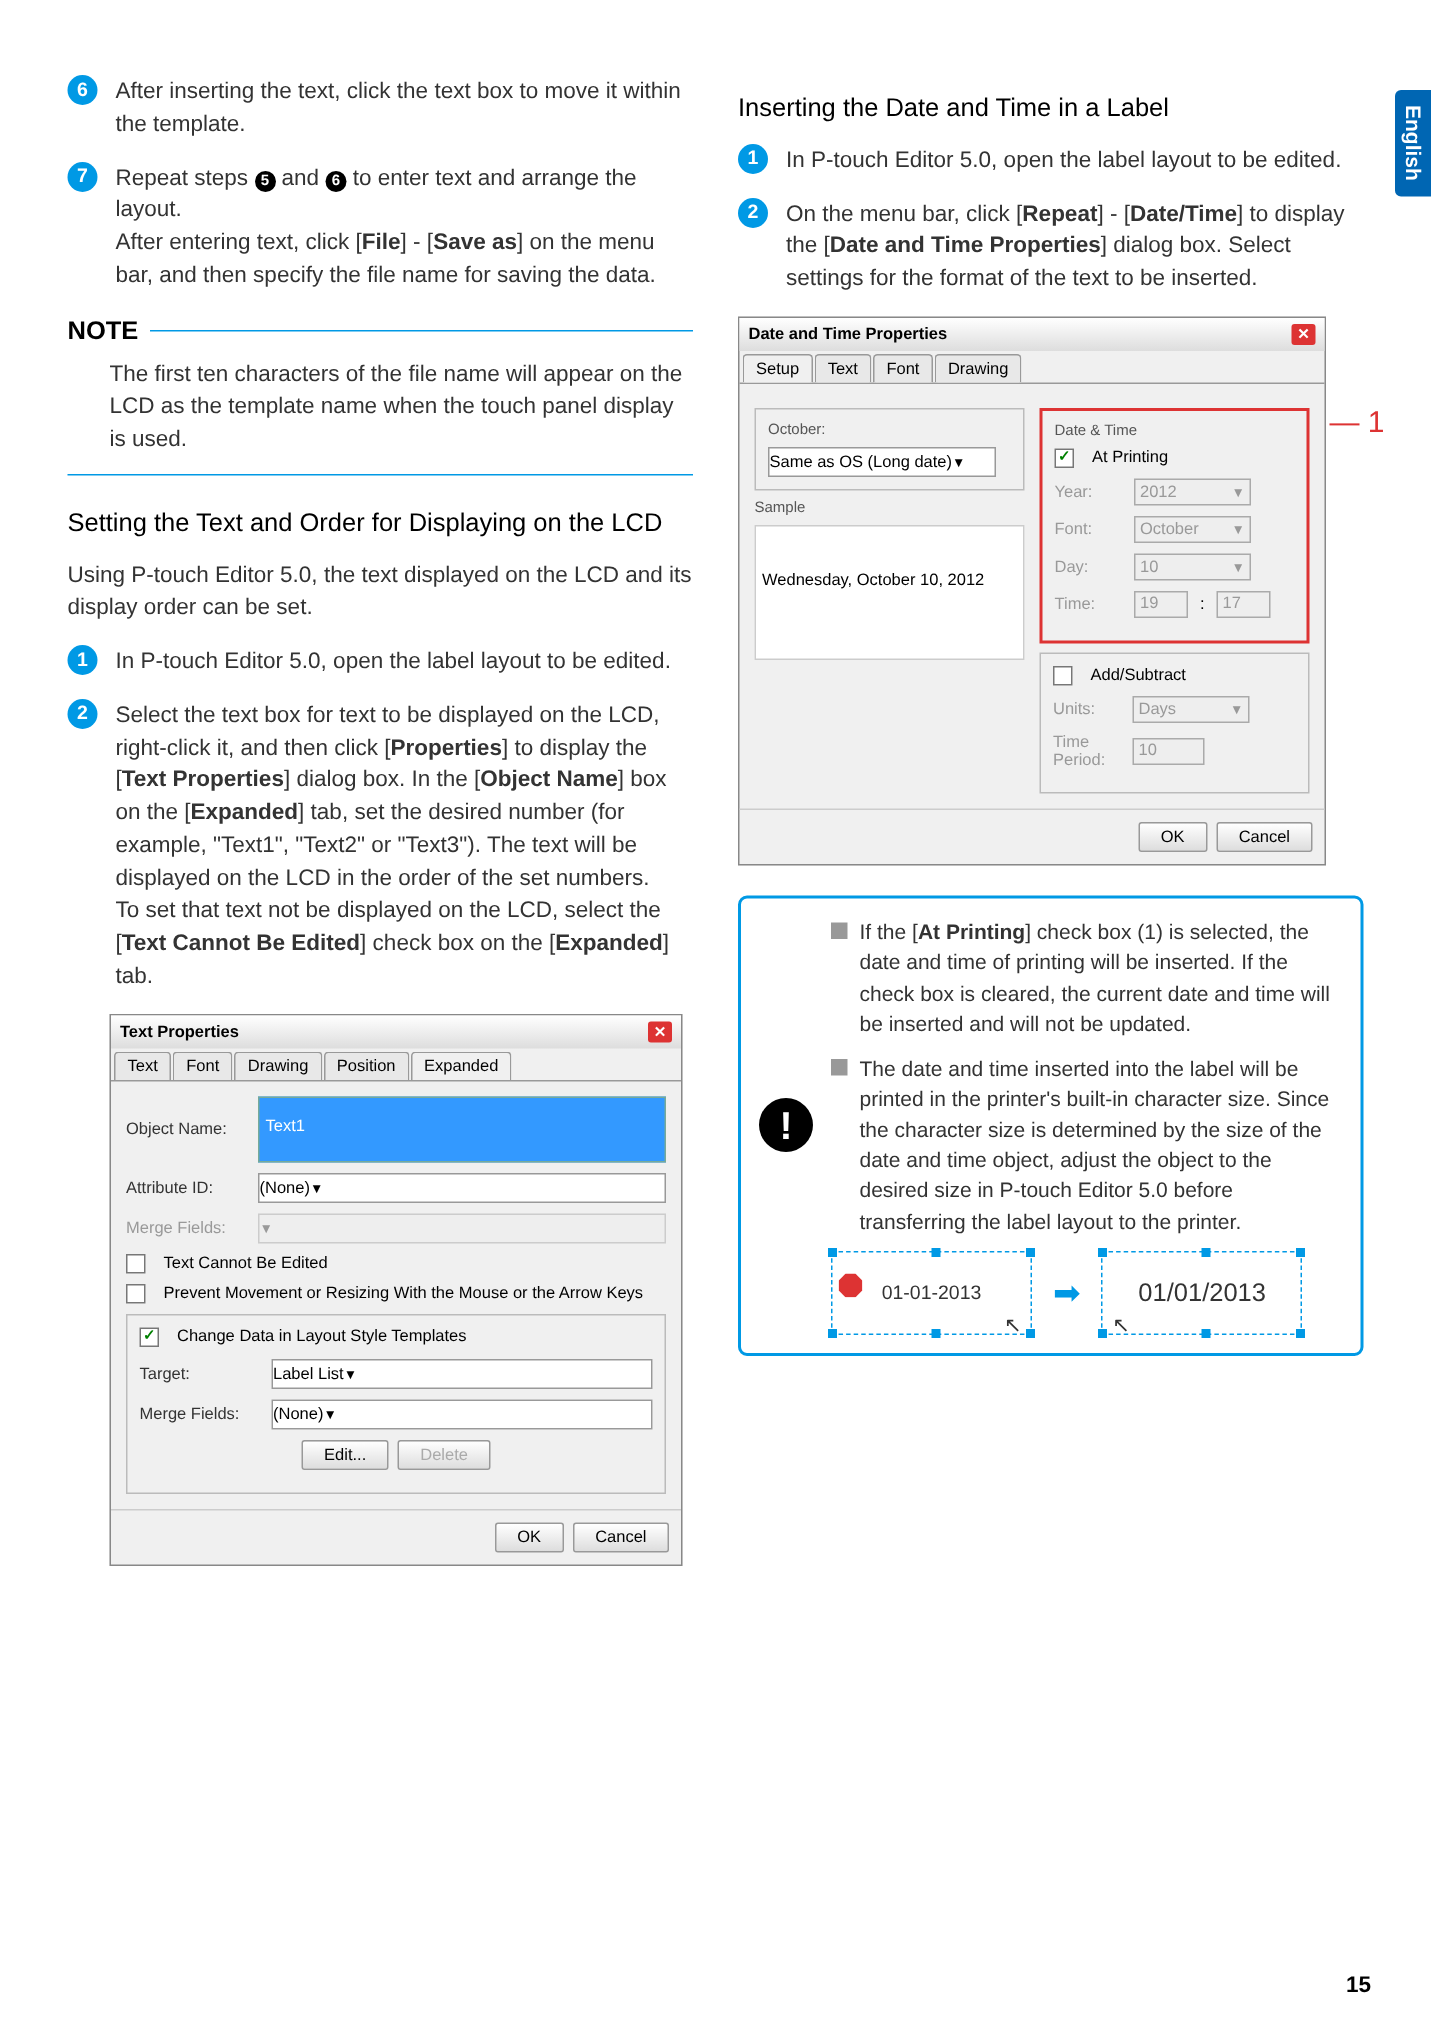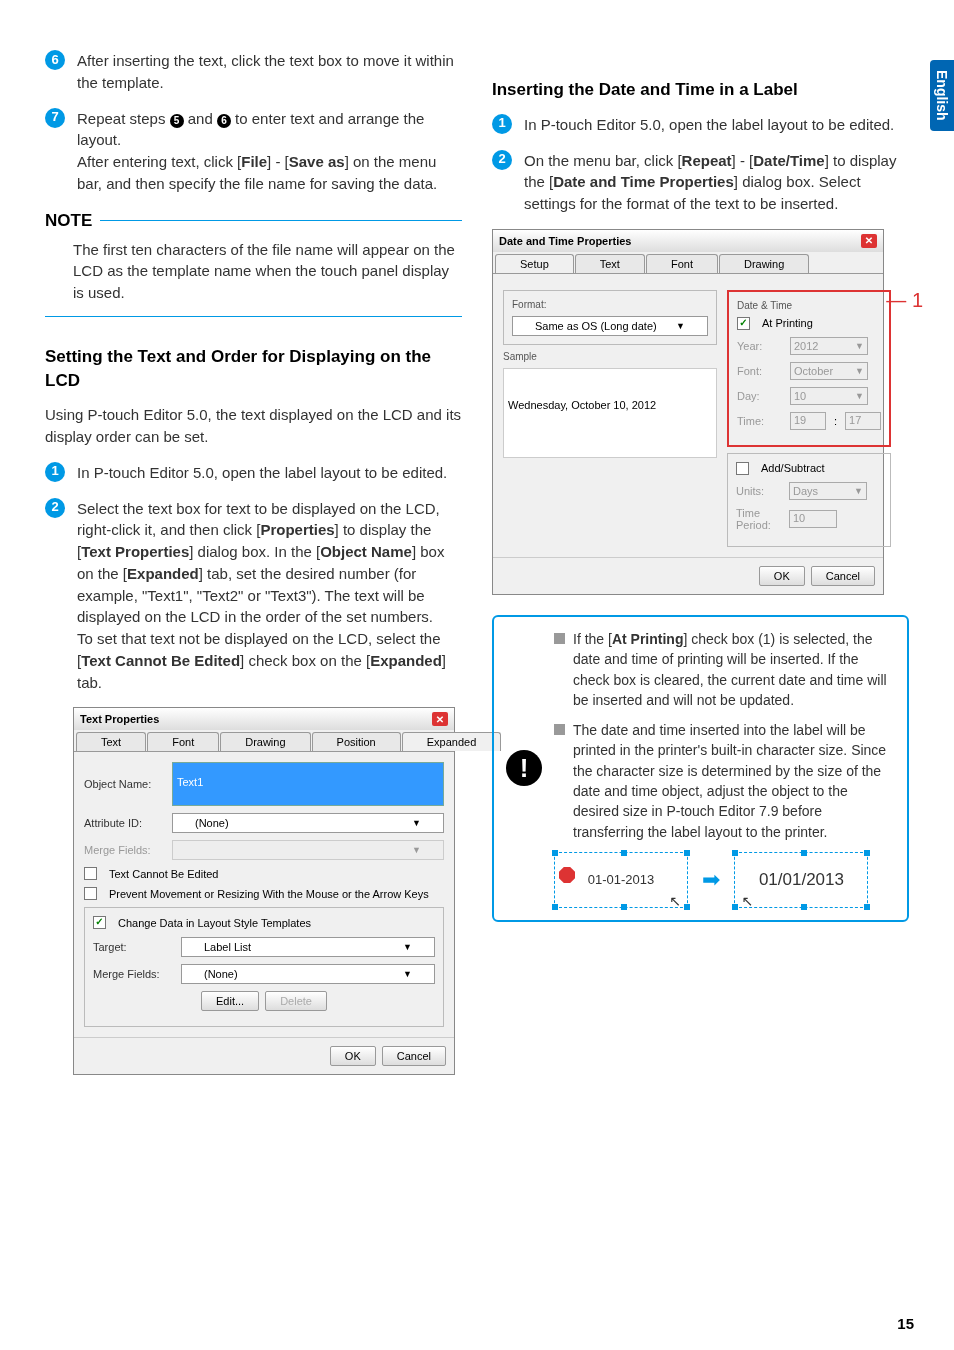--- a/index.html
+++ b/index.html
@@ -8,35 +8,35 @@
 .columns{display:flex;gap:30px}
 .col{flex:1}
 .num-circle{display:inline-flex;width:20px;height:20px;border-radius:50%;color:#fff;align-items:center;justify-content:center;font-weight:bold;font-size:13px;flex-shrink:0}
 .nc-blue{background:#0099e5}
 .step{display:flex;gap:12px;margin-bottom:14px;font-size:15px;line-height:1.45;color:#333}
 .step-body{flex:1}
 .note-hd{font-weight:bold;font-size:17px;display:flex;align-items:center;gap:8px;margin:16px 0 8px}
 .note-hd .line{flex:1;height:1px;background:#0099e5}
 .note-body{font-size:15px;line-height:1.45;color:#333;margin-left:28px;margin-bottom:12px}
 .note-ft{height:1px;background:#0099e5;margin-bottom:20px}
-.sub-hd{font-weight:bold;font-size:17px;line-height:1.4;margin:28px 0 12px}
+.sub-hd{font-weight:normal;font-size:17px;line-height:1.4;margin:10px 0 12px}
 .para{font-size:15px;line-height:1.45;color:#333;margin-bottom:14px}
 .dlg{border:1px solid #888;background:#f0f0f0;font-size:11px;margin:8px 0 0 28px;width:380px}
 .dlg-title{background:linear-gradient(#fff,#ddd);padding:4px 6px;font-weight:bold;display:flex;justify-content:space-between;align-items:center}
 .dlg-x{background:#d33;color:#fff;width:16px;height:14px;display:flex;align-items:center;justify-content:center;font-size:10px;border-radius:2px}
 .dlg-tabs{display:flex;border-bottom:1px solid #999;padding:2px 2px 0}
-.dlg-tab{padding:3px 24px;border:1px solid #999;border-bottom:none;background:#e8e8e8;margin-right:1px;border-radius:3px 3px 0 0}
+.dlg-tab{padding:3px 8px;border:1px solid #999;border-bottom:none;background:#e8e8e8;margin-right:1px;border-radius:3px 3px 0 0}
 .dlg-tab.active{background:#f0f0f0}
 .dlg-body{padding:10px}
 .dlg-row{display:flex;align-items:center;margin-bottom:7px;gap:8px}
 .dlg-lbl{width:80px;color:#333}
 .dlg-lbl.gray{color:#999}
 .dlg-inp{border:1px solid #7a9;background:#fff;padding:13px 4px;height:16px;flex:1}
 .dlg-inp.sel{background:#3399ff;color:#fff}
-.dlg-sel{border:1px solid #999;background:#fff;padding:1px 22px;height:16px;display:flex;justify-content:space-between;align-items:center}
+.dlg-sel{border:1px solid #999;background:#fff;padding:1px 0;height:16px;display:flex;align-items:center}
 .dlg-sel.dis{background:#eee;color:#999;border-color:#ccc}
 .caret{font-size:9px}
 .dlg-btn{border:1px solid #999;background:linear-gradient(#fff,#ddd);padding:3px 14px;font-size:11px;border-radius:2px}
 .dlg-fs{border:1px solid #bbb;padding:8px;margin-top:6px}
 .dlg-fs-leg{font-size:10px;color:#555;margin-bottom:6px}
 .chk{display:inline-block;width:11px;height:11px;border:1px solid #777;background:#fff;margin-right:4px;text-align:center;line-height:10px;font-size:10px}
 .chk.ck::before{content:"✓";color:#008000;font-weight:bold}
 .rad{display:inline-block;width:11px;height:11px;border:1px solid #555;border-radius:50%;background:#fff;margin-right:4px;position:relative}
 .rad.ck::after{content:"";position:absolute;width:5px;height:5px;background:#000;border-radius:50%;top:3px;left:3px}
 .dlg-btns{display:flex;justify-content:flex-end;gap:6px;padding:8px;border-top:1px solid #ccc}
@@ -199,21 +199,21 @@
           </div>
           <div class="dlg-tabs">
             <span class="dlg-tab active">Setup</span>
             <span class="dlg-tab">Text</span>
             <span class="dlg-tab">Font</span>
             <span class="dlg-tab">Drawing</span>
           </div>
           <div class="dlg-body" style="display:flex;gap:10px">
             <div style="flex:1">
               <div class="dlg-fs">
-                <div class="dlg-fs-leg">Format:</div>
+                <div class="dlg-fs-leg">October:</div>
                 <span class="dlg-sel" style="width:150px">
                     <span>Same as OS (Long date)</span>
                     <span class="caret">▼</span>
                   </span>
               </div>
               <div class="dlg-fs-leg" style="margin-top:6px">Sample</div>
               <div style="border:1px solid #ccc;background:#fff;padding:30px 4px 8px;font-size:11px;min-height:50px">Wednesday, October 10, 2012</div>
             </div>
             <div style="flex:1">
               <div class="dlg-fs" style="border:2px solid #d33">
@@ -274,21 +274,21 @@
 
       <div class="info-box">
         <div class="info-icon">!</div>
         <div class="info-body">
           <div class="bullet">
             <span class="bullet-sq"></span>
             <div><span>If the [</span><b>At Printing</b><span>] check box (1) is selected, the date and time of printing will be inserted. If the check box is cleared, the current date and time will be inserted and will not be updated.</span></div>
           </div>
           <div class="bullet">
             <span class="bullet-sq"></span>
-            <div>The date and time inserted into the label will be printed in the printer's built-in character size. Since the character size is determined by the size of the date and time object, adjust the object to the desired size in P-touch Editor 7.9 before transferring the label layout to the printer.</div>
+            <div>The date and time inserted into the label will be printed in the printer's built-in character size. Since the character size is determined by the size of the date and time object, adjust the object to the desired size in P-touch Editor 5.0 before transferring the label layout to the printer.</div>
           </div>
           <div class="mini-imgs">
             <div class="mini-a">
               <span class="oct"></span>
               <span>01-01-2013</span>
               <span class="cursor" style="right:6px;bottom:-4px">↖</span>
               <span class="hand" style="top:-3px;left:-3px"></span>
                 <span class="hand" style="top:-3px;right:-3px"></span>
                 <span class="hand" style="bottom:-3px;left:-3px"></span>
                 <span class="hand" style="bottom:-3px;right:-3px"></span>

